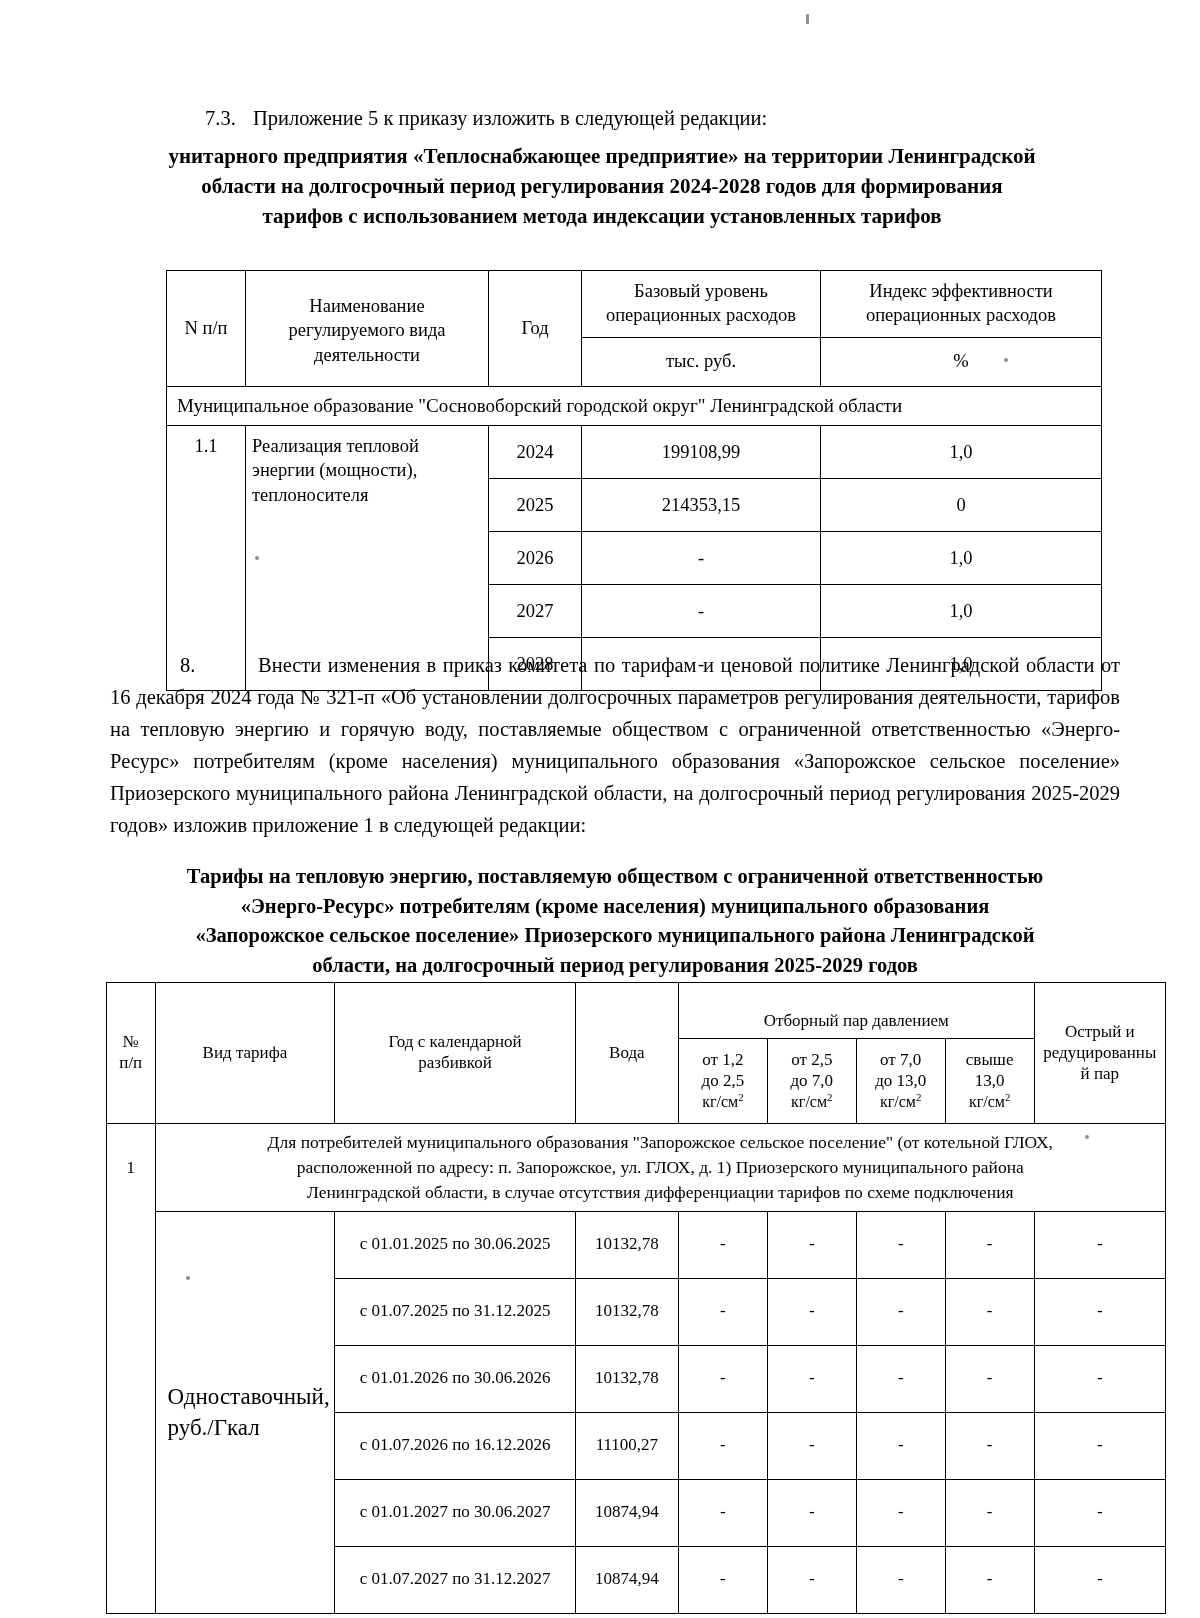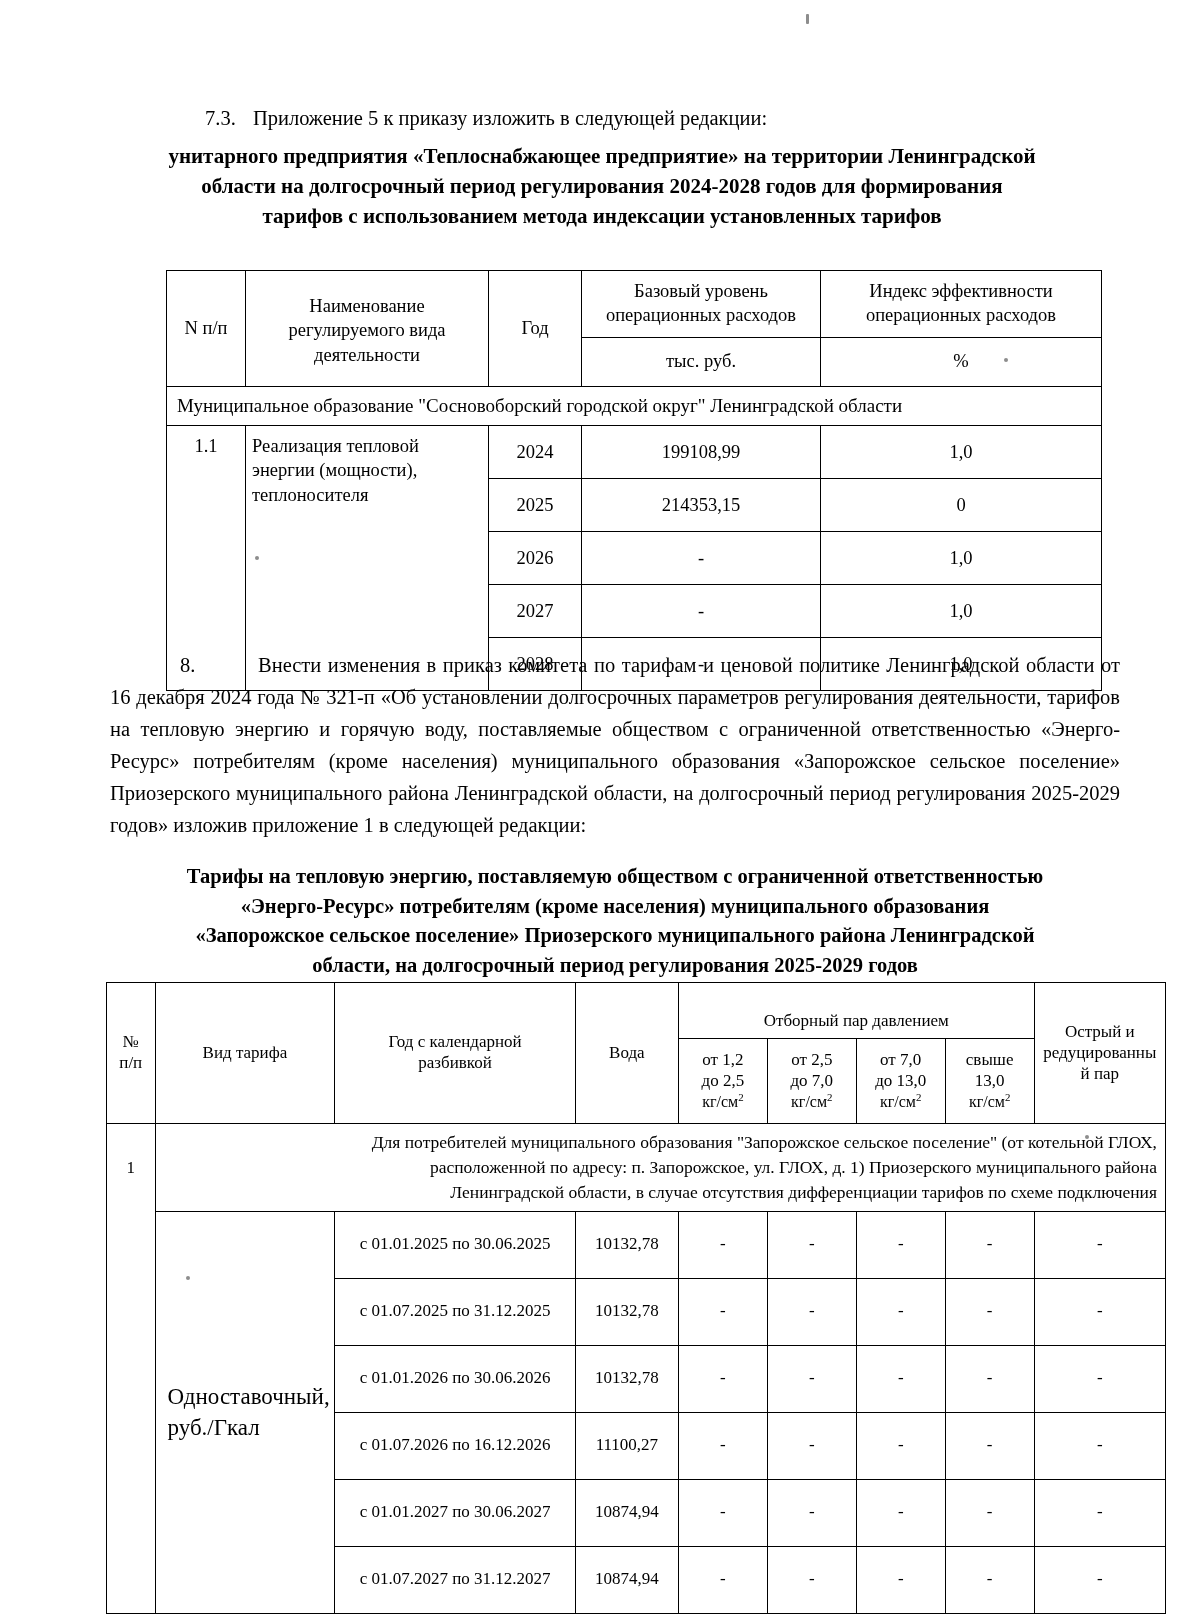--- a/index.html
+++ b/index.html
@@ -124,21 +124,21 @@
     text-align: center;
     line-height: 1.22;
   }
   .tbl2 .col-np    { width: 48px; }
   .tbl2 .col-type  { width: 178px; }
   .tbl2 .col-year  { width: 238px; }
   .tbl2 .col-water { width: 102px; }
   .tbl2 .col-p     { width: 88px; }
   .tbl2 .col-last  { width: 130px; }
   .tbl2 .desc-cell {
-    text-align: right;
+    text-align: center;
     padding: 6px 8px;
     line-height: 1.42;
     font-size: 17.5px;
     vertical-align: top;
   }
   .tbl2 .vtype {
     text-align: left;
     padding-left: 12px;
     line-height: 1.35;
     font-size: 23px;

